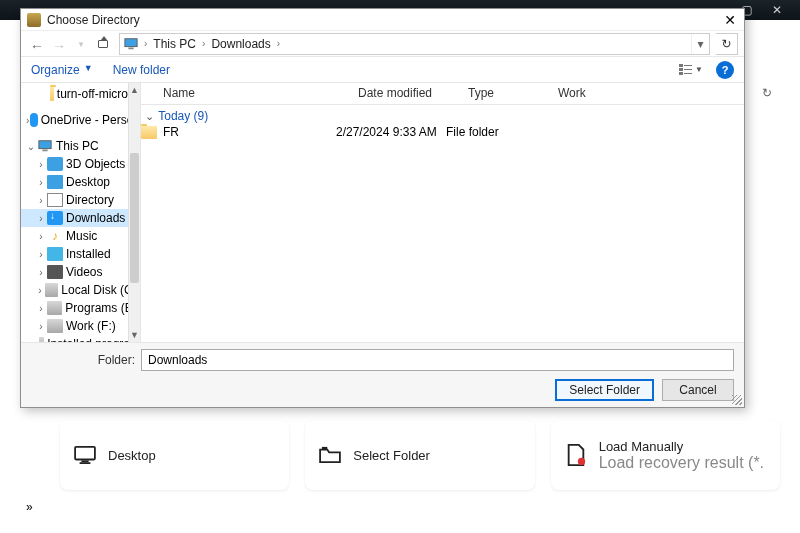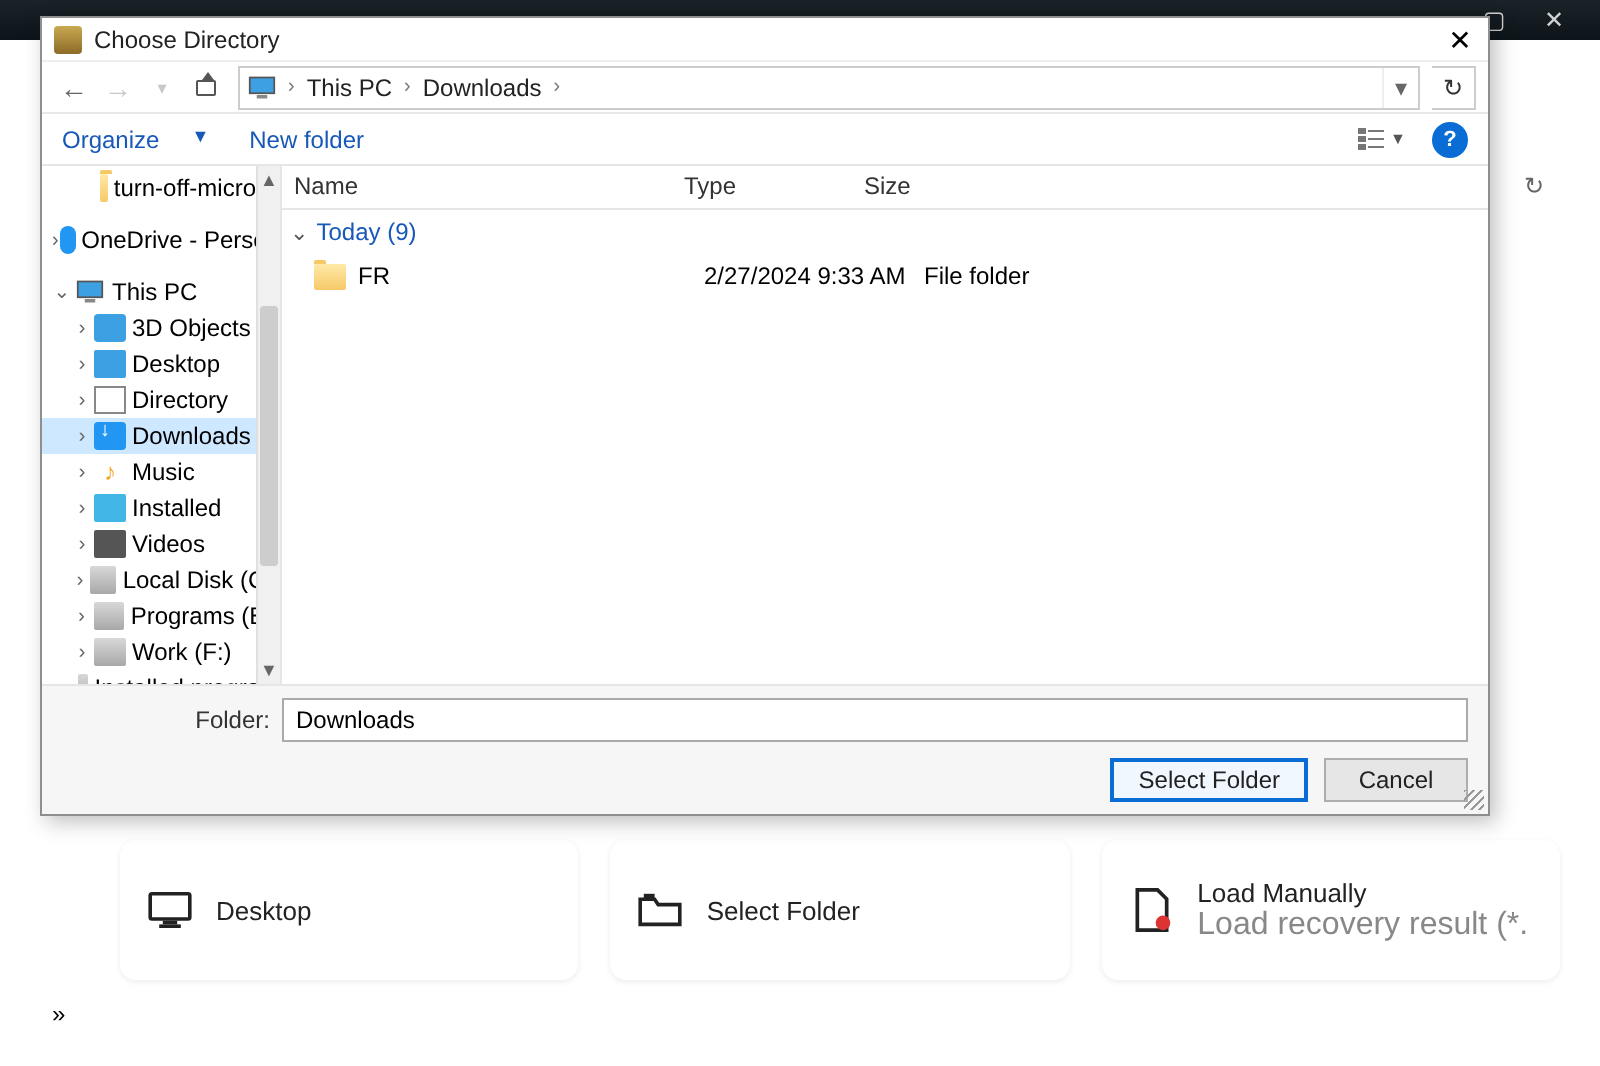--- a/index.html
+++ b/index.html
@@ -25,21 +25,21 @@
 .up-ic .sq::before{content:"";position:absolute;top:-5px;left:2px;width:0;height:0;border-left:3px solid transparent;border-right:3px solid transparent;border-bottom:4px solid #555}
 .path-box{flex:1;height:22px;border:1px solid #ccc;margin:0 4px;display:flex;align-items:center;overflow:hidden}
 .pc-ic{width:14px;height:14px;margin:0 4px}
 .crumb{padding:0 4px;color:#222;cursor:pointer}
 .chev{color:#777;font-size:10px;padding:0 2px}
 .path-drop{width:18px;text-align:center;color:#666;cursor:pointer;border-left:1px solid #eee;height:100%;display:flex;align-items:center;justify-content:center}
 .path-ref{width:22px;text-align:center;color:#333;cursor:pointer;border:1px solid #ccc;border-left:none;height:22px;display:flex;align-items:center;justify-content:center}
 .search-box{width:155px;height:22px;border:1px solid #ccc;margin-left:4px;display:flex;align-items:center;padding:0 4px;color:#888}
 .search-box input{flex:1;border:none;outline:none;font-size:12px;color:#333}
 .toolbar{height:26px;display:flex;align-items:center;padding:0 10px;border-bottom:1px solid #e6e6e6}
-.toolbar .tlink{color:#1858b8;cursor:pointer;display:flex;gap:16px}
+.toolbar .tlink{color:#1858b8;cursor:pointer;display:flex;gap:4px}
 .toolbar .sep{flex:1}
 .view-btn{width:30px;height:20px;border:1px solid transparent;display:flex;align-items:center;justify-content:center;cursor:pointer;color:#555;margin-left:4px}
 .help-btn{width:18px;height:18px;border-radius:50%;background:#0a6dd6;color:#fff;display:flex;align-items:center;justify-content:center;margin-left:10px;font-size:11px;font-weight:bold;cursor:pointer}
 .body{flex:1;display:flex;min-height:0}
 .tree{width:120px;border-right:1px solid #e6e6e6;overflow:hidden;padding-top:2px;position:relative}
 .tree::-webkit-scrollbar{width:16px}
 .vscroll{position:absolute;right:0;top:0;bottom:0;width:12px;background:#f0f0f0;border-left:1px solid #e0e0e0}
 .vscroll .thumb{position:absolute;left:1px;right:1px;top:70px;height:130px;background:#cdcdcd;border-radius:2px}
 .vscroll .stop,.vscroll .sbot{position:absolute;left:0;right:0;height:14px;display:flex;align-items:center;justify-content:center;color:#666;font-size:9px}
 .vscroll .stop{top:0}.vscroll .sbot{bottom:0}
@@ -49,26 +49,26 @@
 .titem.sel{background:#cde8ff}
 .lvl1{padding-left:14px}.lvl2{padding-left:26px}
 .folder-ic{background:linear-gradient(#ffe9a8,#f6c967);border-radius:1px;position:relative}
 .folder-ic::before{content:"";position:absolute;top:-2px;left:0;width:6px;height:2px;background:#f6c967;border-radius:1px 1px 0 0}
 .drive-ic{background:linear-gradient(#d8d8d8,#a8a8a8);border-radius:1px}
 .cloud-ic{width:16px;height:12px;background:#2196f3;border-radius:6px;position:relative}
 .downloads-ic{background:#2196f3;border-radius:2px;position:relative}
 .downloads-ic::after{content:"↓";position:absolute;color:#fff;font-size:10px;left:3px;top:-1px}
 .media-ic{font-size:12px;color:#f5a623;text-align:center}
 .list-area{flex:1;display:flex;flex-direction:column}
-.list-hdr{height:22px;display:flex;border-bottom:1px solid #e6e6e6;}
+.list-hdr{height:22px;display:flex;border-bottom:1px solid #e6e6e6;padding-left:16px}
 .list-hdr .col{padding:3px 6px;color:#333;cursor:pointer;border-right:1px solid transparent}
 .c-name{width:195px}.c-date{width:110px}.c-type{width:90px}.c-size{width:60px}
 .group-row{display:flex;align-items:center;padding:4px 6px 2px 4px;color:#1858b8}
 .group-row .gchev{color:#555;margin-right:4px;font-size:11px}
-.file-row{display:flex;align-items:flex-end;height:20px;padding-left:16px;cursor:pointer}
+.file-row{display:flex;align-items:flex-start;height:20px;cursor:pointer}
 .file-row .fc{display:flex;align-items:center}
 .file-row .fic{width:16px;height:13px;margin-right:6px}
 .bottom{border-top:1px solid #e6e6e6;padding:6px 10px;background:#f6f6f6}
 .folder-line{display:flex;align-items:center;margin-bottom:8px}
 .folder-line label{width:110px;text-align:right;padding-right:6px;color:#333}
 .folder-line input{flex:1;height:22px;border:1px solid #aaa;padding:0 6px;background:#fff}
 .btn-row{display:flex;justify-content:flex-end;gap:8px}
 .btn{height:22px;min-width:72px;padding:0 12px;border:1px solid #adadad;background:#e6e6e6;cursor:pointer;display:flex;align-items:center;justify-content:center;color:#222}
 .btn.primary{border:2px solid #0a6dd6;background:#f0f7ff}
 .resize-grip{position:absolute;right:2px;bottom:2px;width:10px;height:10px;background:repeating-linear-gradient(135deg,#999 0 1px,transparent 1px 3px)}
@@ -256,22 +256,23 @@
       <div class="vscroll">
         <div class="stop">▲</div>
         <div class="thumb"></div>
         <div class="sbot">▼</div>
       </div>
     </div>
 
     <div class="list-area">
       <div class="list-hdr">
         <div class="col c-name">Name</div>
+        <div class="col c-date">Date modified</div>
         <div class="col c-type">Type</div>
-        <div class="col c-size">Size</div>
+        <div class="col c-size">Work</div>
       </div>
       <div class="group-row">
         <span class="gchev">⌄</span>
         <span>Today (9)</span>
       </div>
       <div class="file-row">
         <div class="fc c-name">
             <span class="fic folder-ic"></span>
             <span>FR</span>
           </div>

